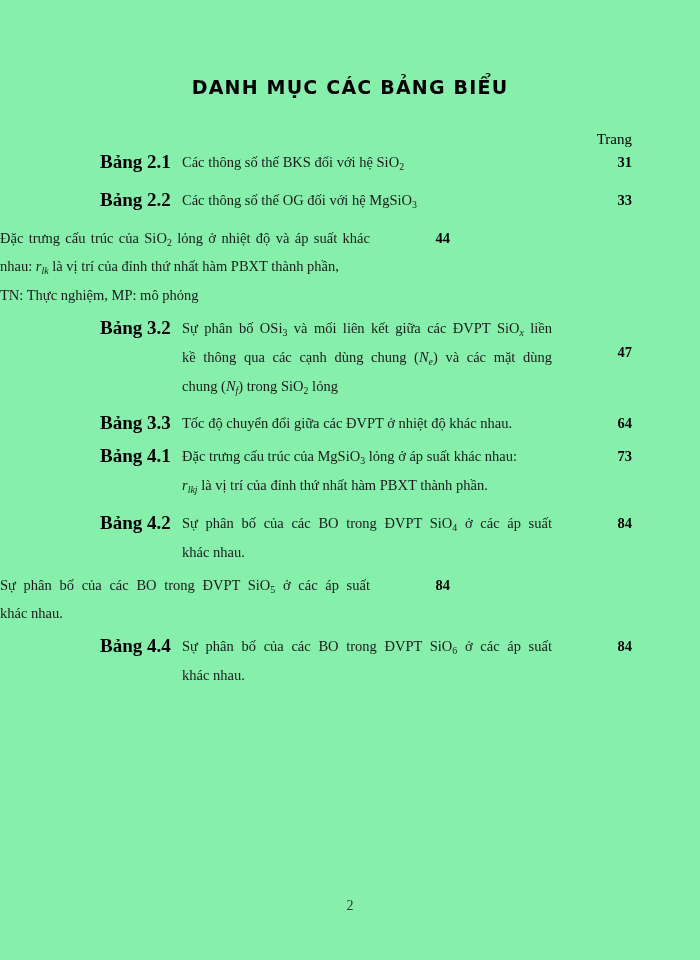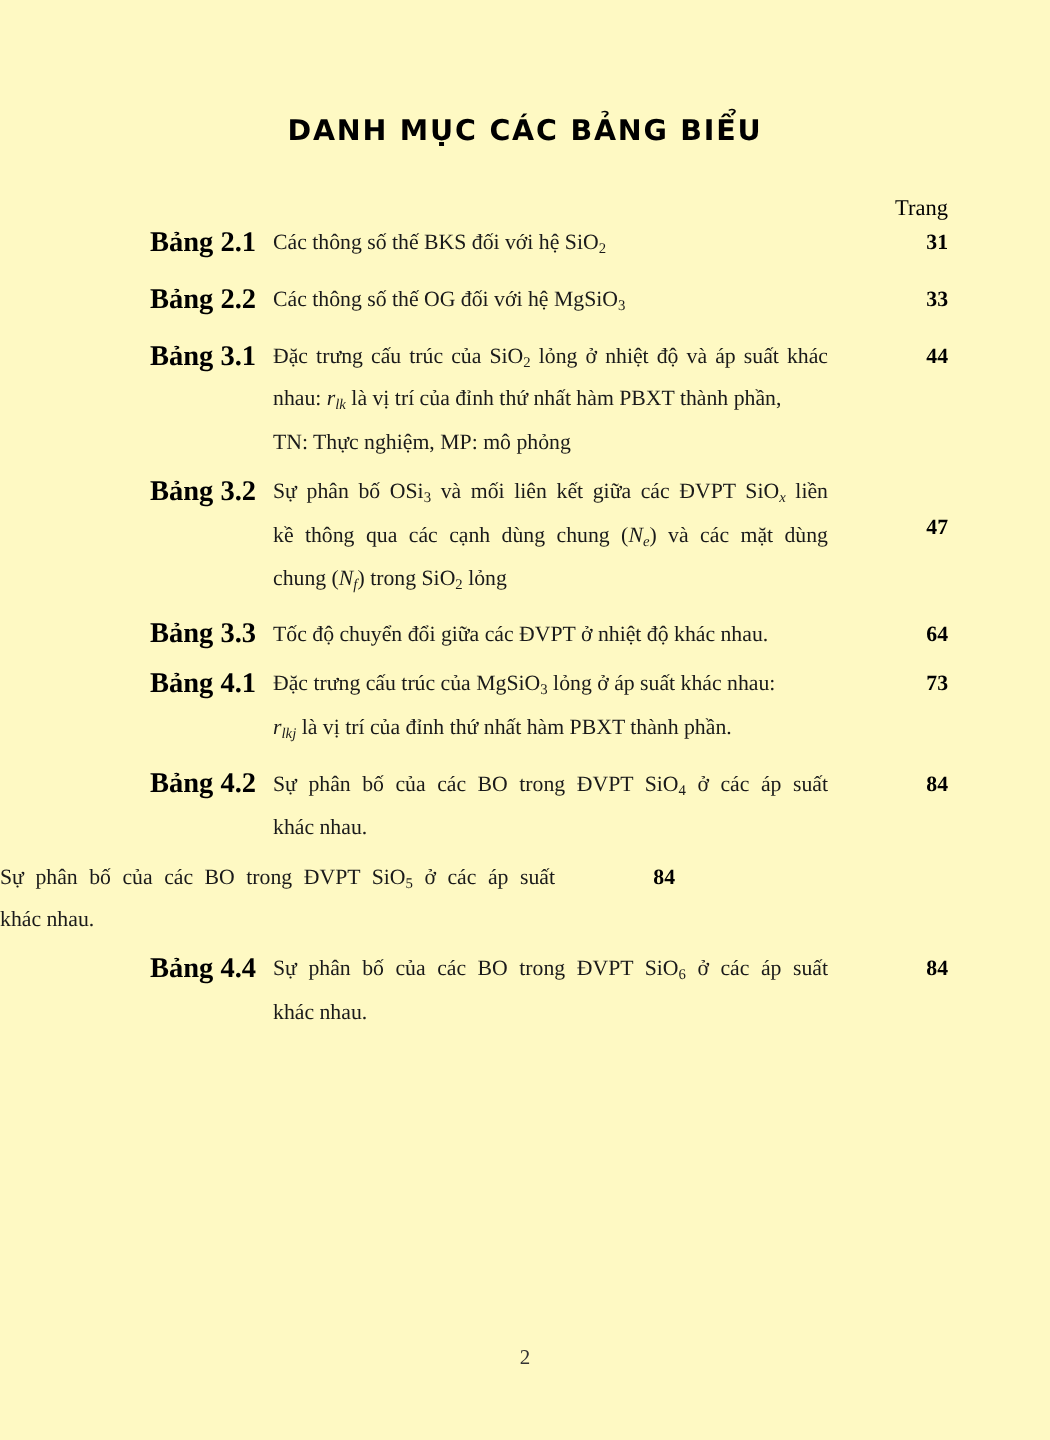--- a/index.html
+++ b/index.html
@@ -11,21 +11,21 @@
     width: 700px;
     height: 960px;
     position: relative;
     font-family: "Liberation Serif", "DejaVu Serif", serif;
     color: #1a1a1a;
     overflow: hidden;
   }
   .page {
     position: absolute;
     inset: 0;
-    background: #fef9c3;
+    background: #86efac;
     padding-left: 28px;
   }
 
   
   .doc-title {
     position: absolute;
     top: 76px;
     left: 0;
     width: 700px;
     text-align: center;
@@ -139,21 +139,20 @@
 
     <div class="toc-row">
       <div class="label-cell">Bảng 2.2</div>
       <div class="desc-cell">
         <span class="line last"><span>Các thông số thế OG đối với hệ MgSiO</span><sub>3</sub></span>
       </div>
       <div class="page-cell">33</div>
     </div>
 
     <div class="toc-row">
-      <div class="label-cell">Bảng 3.1</div>
       <div class="desc-cell">
         <span class="line just"><span>Đặc trưng cấu trúc của SiO</span><sub>2</sub><span> lỏng ở nhiệt độ và áp suất khác</span></span>
         <span class="line last"><span>nhau: </span><span class="ital">r</span><sub class="ital">lk</sub><span> là vị trí của đỉnh thứ nhất hàm PBXT thành phần,</span></span>
         <span class="line last">TN: Thực nghiệm, MP: mô phỏng</span>
       </div>
       <div class="page-cell">44</div>
     </div>
 
     <div class="toc-row">
       <div class="label-cell">Bảng 3.2</div>

